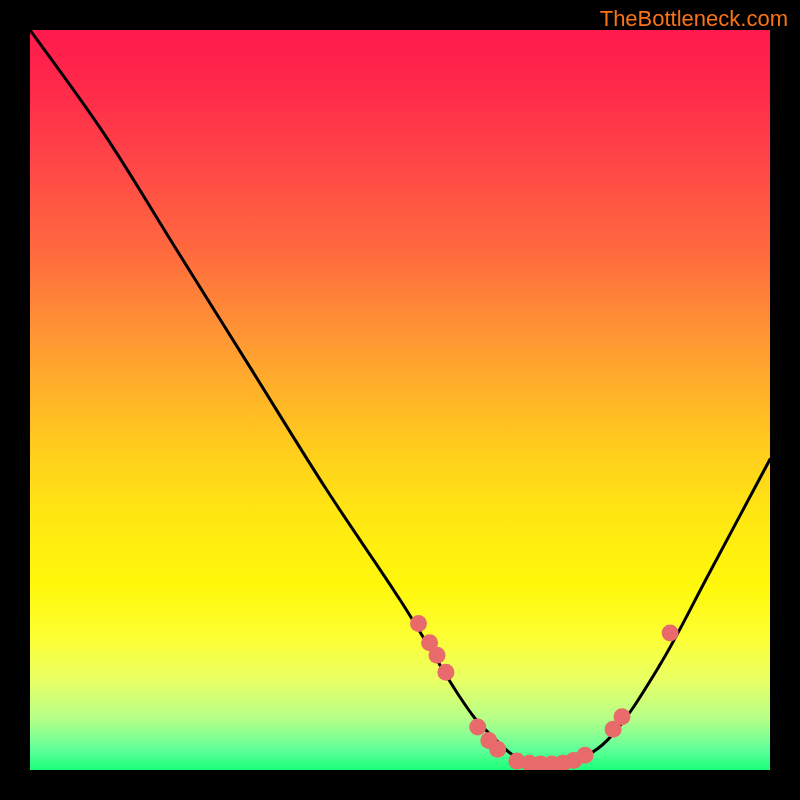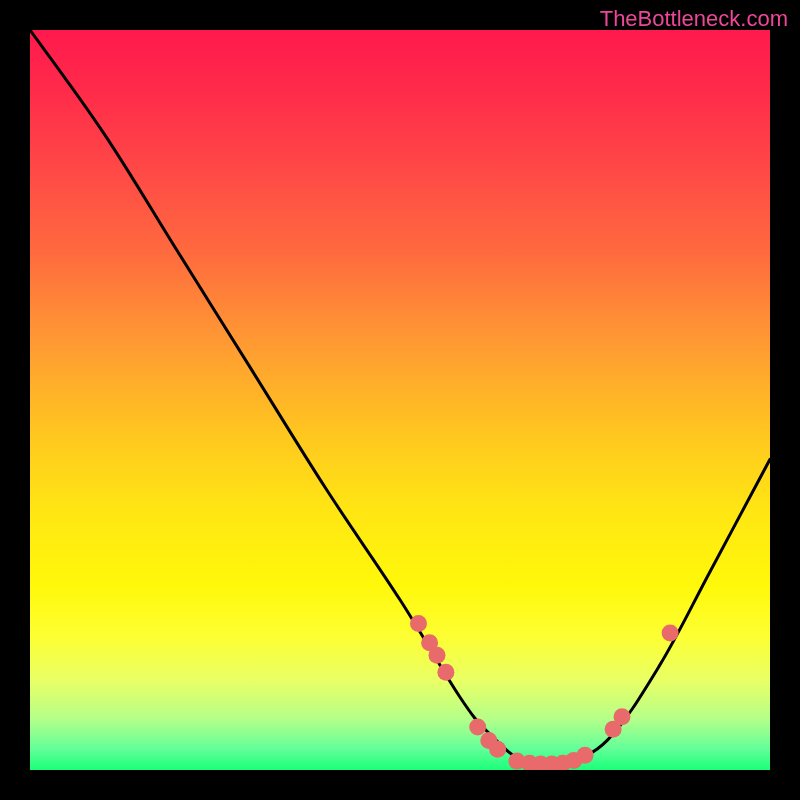--- a/index.html
+++ b/index.html
@@ -8,21 +8,21 @@
     width: 800px;
     height: 800px;
     overflow: hidden;
     position: relative;
     font-family: Arial, sans-serif;
   }
   .watermark {
     position: absolute;
     top: 6px;
     right: 12px;
-    color: #ec4899;
+    color: #f97316;
     font-size: 22px;
     font-weight: 500;
     z-index: 10;
   }
   .plot-area {
     position: absolute;
     left: 30px;
     top: 30px;
     width: 740px;
     height: 740px;

